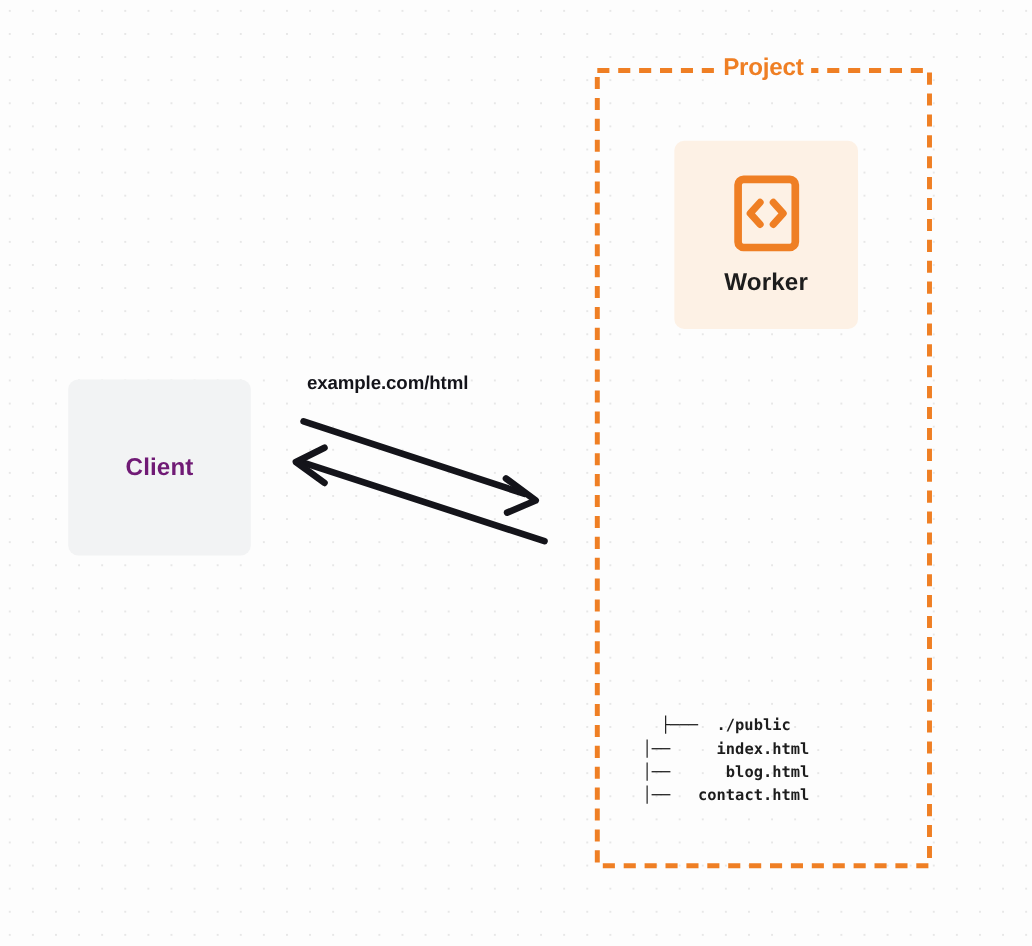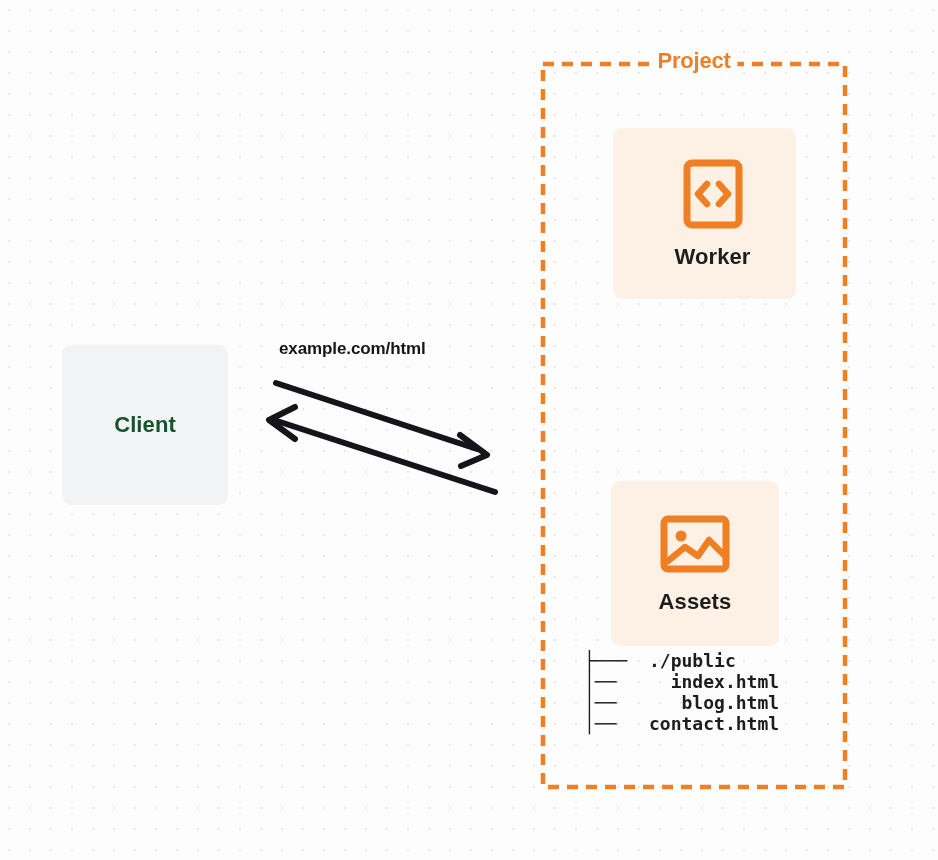--- a/index.html
+++ b/index.html
@@ -34,21 +34,21 @@
     height: 160px;
     background: #f2f3f4;
     border-radius: 9px;
     display: flex;
     align-items: center;
     justify-content: center;
   }
   .client-label {
     font-size: 22px;
     font-weight: 700;
-    color: #14532d;
+    color: #701a75;
     letter-spacing: 0.1px;
   }
 
   
   .connector-svg {
     position: absolute;
     left: 255px;
     top: 365px;
     width: 260px;
     height: 145px;
@@ -103,21 +103,20 @@
     display: flex;
     flex-direction: column;
     align-items: center;
     justify-content: center;
   }
   .card-worker {
     left: 72px;
     top: 66px;
     width: 167px;
     height: 171px;
-    padding-left: 16px;
   }
   .card-assets {
     left: 70px;
     top: 419px;
     width: 168px;
     height: 165px;
   }
   .card-icon {
     display: block;
   }
@@ -128,25 +127,26 @@
     color: #1d1d1d;
     letter-spacing: 0.1px;
   }
 
   
   .file-tree {
     position: absolute;
     left: 43px;
     top: 588px;
     font-family: "DejaVu Sans Mono", "Liberation Mono", monospace;
-    font-size: 18px;
+    font-size: 14px;
     font-weight: 700;
     color: #1d1d1d;
     line-height: 21px;
     white-space: pre;
+    text-align: center;
   }
 </style>
 </head>
 <body>
 
 <div id="canvas">
 
   <div class="client-node">
     <span class="client-label">Client</span>
   </div>
@@ -176,28 +176,20 @@
 
     <div class="card card-worker">
       <svg class="card-icon" width="62" height="72" viewBox="0 0 62 72">
         <rect x="5" y="5" width="52" height="62" rx="5" ry="5" fill="none" stroke="#ef7f24" stroke-width="7"></rect>
         <polyline points="25,26 16,36 25,46" fill="none" stroke="#ef7f24" stroke-width="6.5" stroke-linecap="round" stroke-linejoin="round"></polyline>
         <polyline points="37,26 46,36 37,46" fill="none" stroke="#ef7f24" stroke-width="6.5" stroke-linecap="round" stroke-linejoin="round"></polyline>
       </svg>
       <span class="card-label">Worker</span>
     </div>
 
-    <div class="card card-assets">
-      <svg class="card-icon" width="72" height="62" viewBox="0 0 72 62">
-        <rect x="5" y="6" width="62" height="50" rx="4" ry="4" fill="none" stroke="#ef7f24" stroke-width="7"></rect>
-        <circle cx="22" cy="23" r="5.5" fill="#ef7f24"></circle>
-        <polyline points="9,48 26,34 39,43 50,27 66,43" fill="none" stroke="#ef7f24" stroke-width="6.5" stroke-linecap="round" stroke-linejoin="round"></polyline>
-      </svg>
-      <span class="card-label">Assets</span>
-    </div>
 
     <div class="file-tree">├───  ./public
 │──     index.html
 │──      blog.html
 │──   contact.html</div>
 
   </div>
 
 </div>
 

